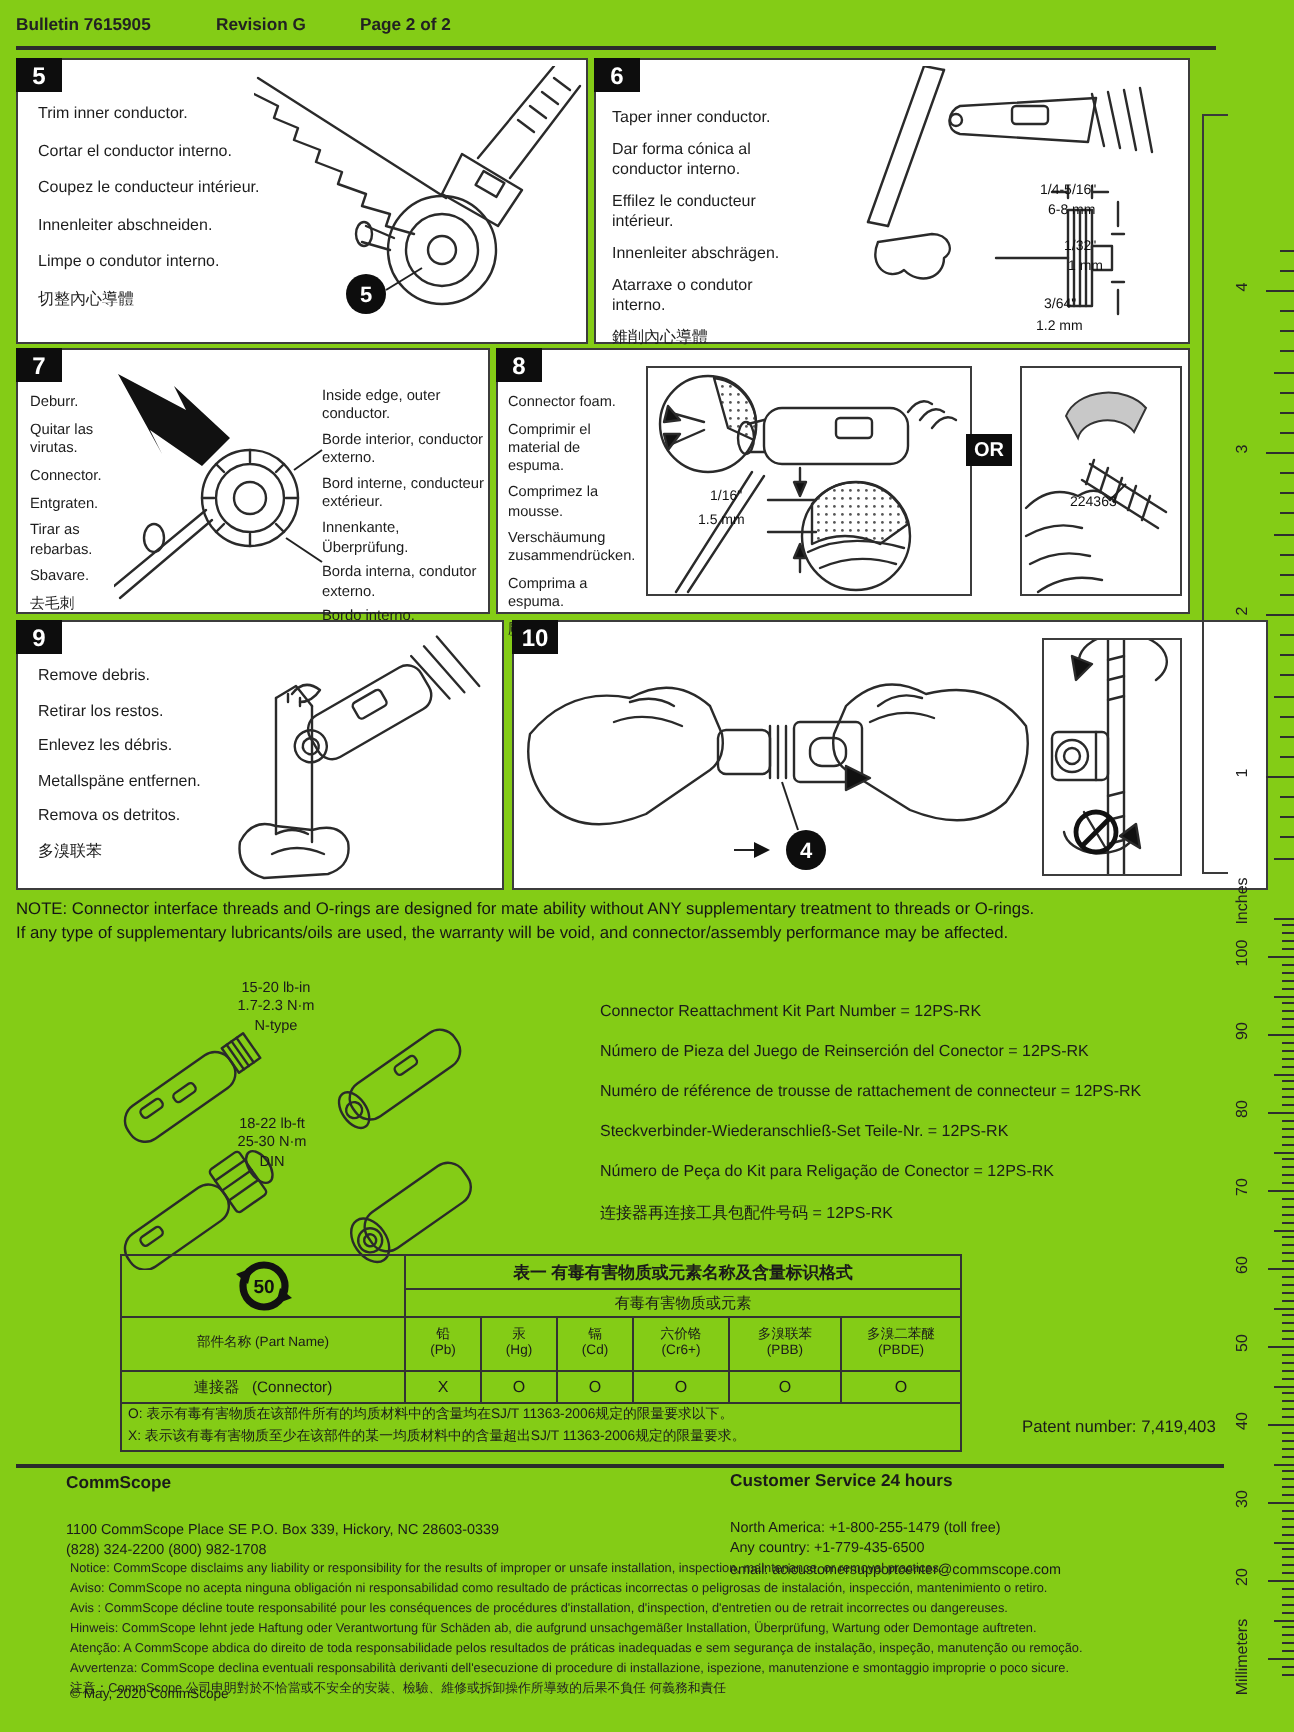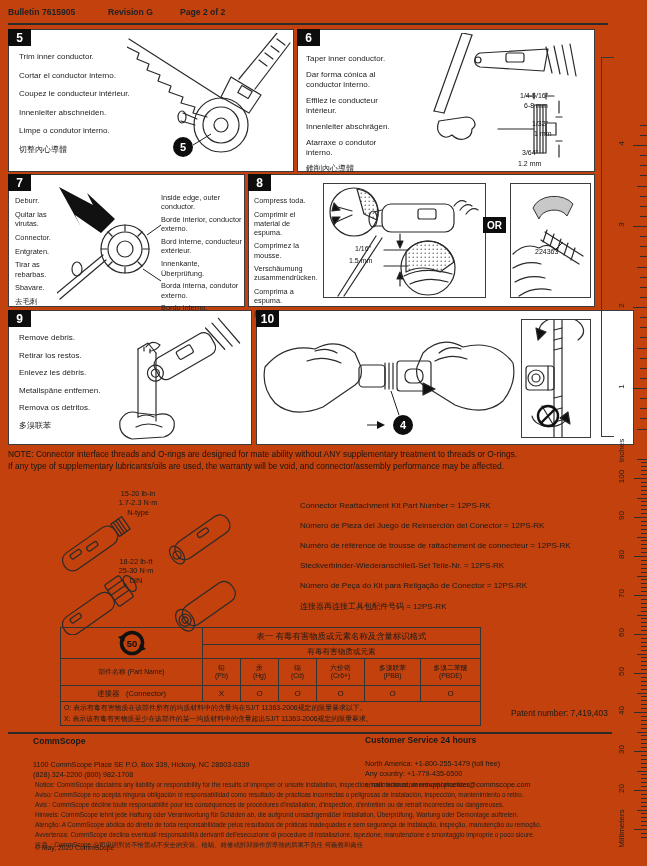--- a/index.html
+++ b/index.html
@@ -1,16 +1,16 @@
 <!DOCTYPE html>
 <html><head>
 <meta charset="utf-8">
 <style>
   html,body{margin:0;padding:0;background:#e8e8e8;}
-  .page{position:relative;width:647px;height:866px;background:#c2410c;overflow:hidden;
+  .page{position:relative;width:647px;height:866px;background:#84cc16;overflow:hidden;
         font-family:"Liberation Sans","DejaVu Sans",sans-serif;color:#1a1a1a;}
   .abs{position:absolute;}
   
   .hdr{position:absolute;top:7px;font-size:8.6px;font-weight:bold;color:#222;}
   .hdr-rule{position:absolute;left:8px;top:23px;width:600px;height:1.6px;background:#2b2b2b;}
   
   .box{position:absolute;border:1.3px solid #3c3c3c;background:#fff;box-sizing:border-box;}
   .stepnum{position:absolute;top:-1px;left:-1px;background:#0d0d0d;color:#fff;font-weight:bold;
            font-size:12px;width:23px;height:17px;display:flex;align-items:center;justify-content:center;}
   .tline{font-size:8px;line-height:1.25;margin-bottom:8.5px;color:#1d1d1d;}
@@ -26,21 +26,21 @@
   
   .note{position:absolute;left:8px;width:596px;font-size:8.4px;line-height:1.35;color:#151515;}
   
   .torq{position:absolute;width:76px;text-align:center;}
   .torq .tq-line{font-size:7.3px;line-height:1.3;}
   .kitlines{position:absolute;left:300px;top:501px;width:310px;}
   .kitlines .kit-line{font-size:8px;margin-bottom:11px;white-space:nowrap;}
   
   table.rohs{position:absolute;left:60px;top:627px;border-collapse:collapse;table-layout:fixed;width:420px;}
   .rohs td,.rohs th{border:1.1px solid #333;padding:0;text-align:center;vertical-align:middle;font-weight:normal;}
-  .rohs .title{font-size:8.4px;font-weight:normal;height:16px;}
+  .rohs .title{font-size:8.4px;font-weight:bold;height:16px;}
   .rohs .subtitle{font-size:7.6px;height:13px;}
   .rohs .colhdr{font-size:6.8px;line-height:1.2;height:26px;}
   .rohs .rowname{font-size:7.6px;height:15px;}
   .rohs .val{font-size:8px;}
   .rohs .legend{text-align:left;font-size:6.9px;line-height:1.55;padding:1px 3px;}
   .patent{position:absolute;left:487px;top:708px;font-size:8.4px;margin-left:24px;}
   
   .foot-rule{position:absolute;left:8px;top:732px;width:604px;height:1.6px;background:#2b2b2b;}
   .blk-title{font-size:8.6px;font-weight:bold;margin-bottom:14px;}
   .blk-line{font-size:7.2px;line-height:1.45;}
@@ -205,21 +205,21 @@
         <div class="tline">Innenkante, Überprüfung.</div>
         <div class="tline">Borda interna, condutor externo.</div>
         <div class="tline">Bordo interno, conduttore esterno.</div>
         <div class="tline">内缘，外导体</div>
       </div>
   </div>
 
   <div class="box" style="left:248px;top:174px;width:347px;height:133px">
     <div class="stepnum">8</div>
     <div class="abs tl-s8" style="left:5px;top:21px;width:66px">
-        <div class="tline">Compress toda.</div>
+        <div class="tline">Connector foam.</div>
         <div class="tline">Comprimir el material de espuma.</div>
         <div class="tline">Comprimez la mousse.</div>
         <div class="tline">Verschäumung zusammendrücken.</div>
         <div class="tline">Comprima a espuma.</div>
         <div class="tline">壓緊泡沫塑料。</div>
       </div>
 
     <div class="box" style="left:74px;top:8px;width:163px;height:115px;border-width:1px">
       <svg width="161" height="113" viewBox="0 0 161 113">
         <defs>

